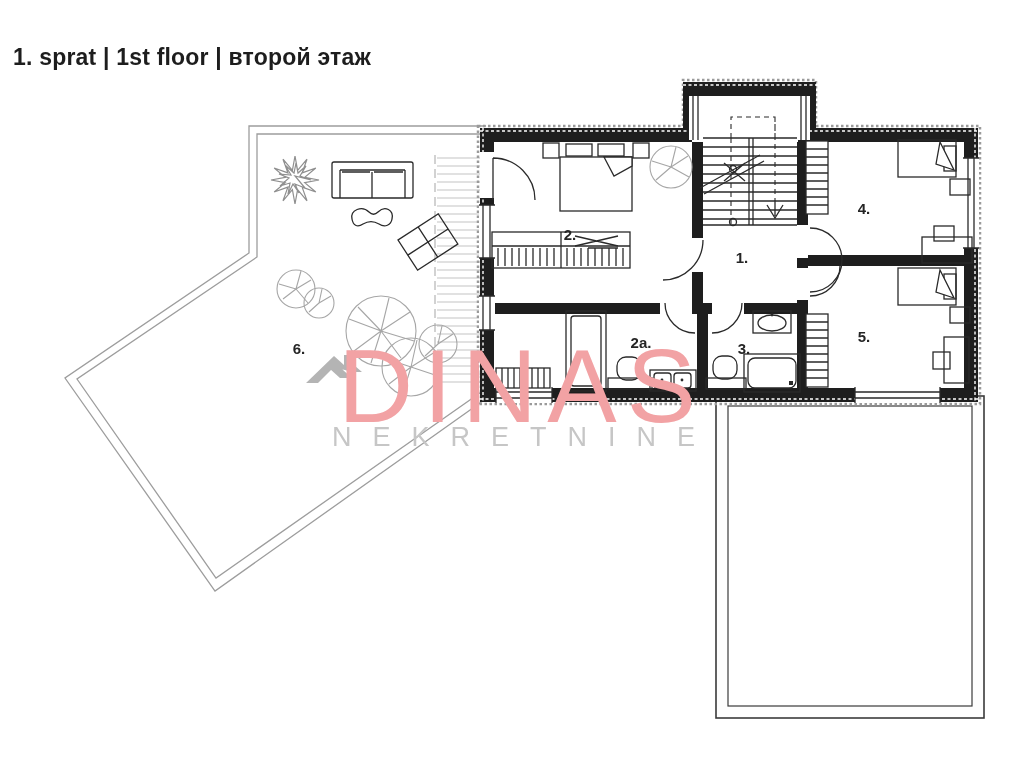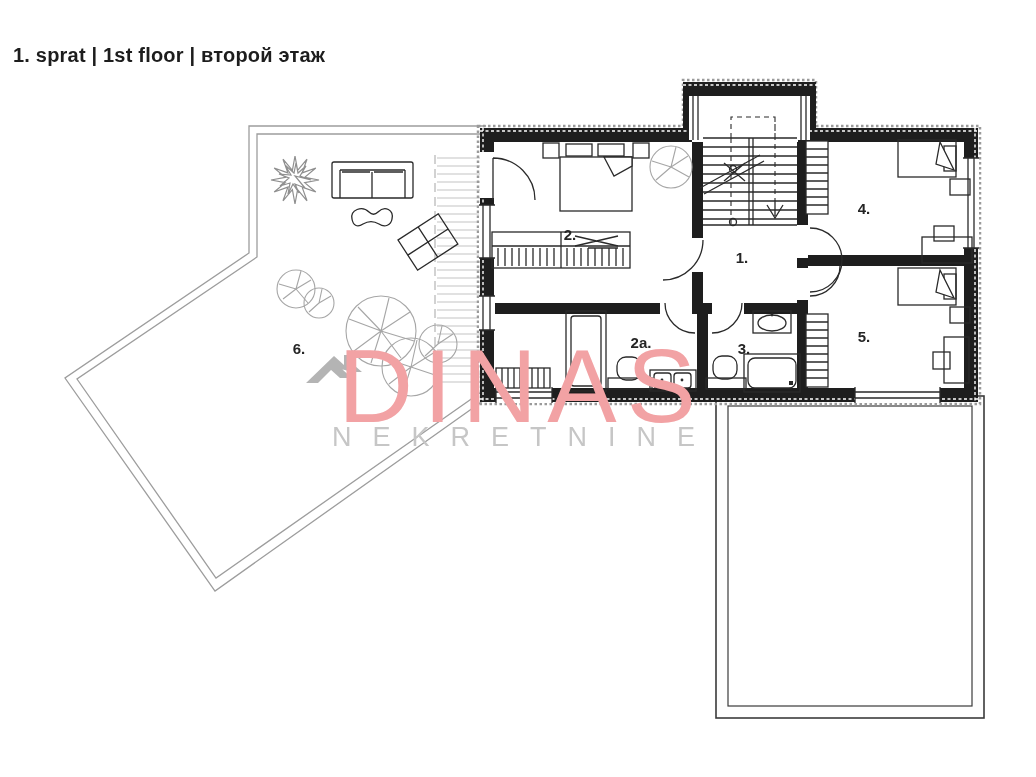--- a/index.html
+++ b/index.html
@@ -1,18 +1,18 @@
 <!DOCTYPE html>
 <html><head>
 <meta charset="utf-8">
 <style>
   html,body{margin:0;padding:0;background:#ffffff;}
   .stage{position:relative;width:1036px;height:777px;background:#ffffff;overflow:hidden;
          font-family:"Liberation Sans",sans-serif;}
-  .floor-title{position:absolute;left:13px;top:44px;font-size:20px;font-weight:bold;
+  .floor-title{position:absolute;left:13px;top:44px;font-size:23px;font-weight:bold;
                color:#1d1d1d;letter-spacing:.2px;}
   svg text{font-family:"Liberation Sans",sans-serif;}
   .room-num{font-size:15px;font-weight:bold;fill:#252525;text-anchor:middle;}
   .wm-brand{font-size:104px;letter-spacing:10px;fill:#f2a2a4;text-anchor:middle;font-weight:400;}
   .wm-tag{font-size:27px;letter-spacing:21px;fill:#c6c6c6;text-anchor:middle;}
   .wall{fill:#1e1e1e;}
   .thin{stroke:#2a2a2a;stroke-width:1.3;fill:none;}
   .thin-f{stroke:#2a2a2a;stroke-width:1.3;fill:#ffffff;}
   .gray{stroke:#9d9d9d;stroke-width:1.3;fill:none;}
   .deckline{stroke:#c4c4c4;stroke-width:1.1;fill:none;}

